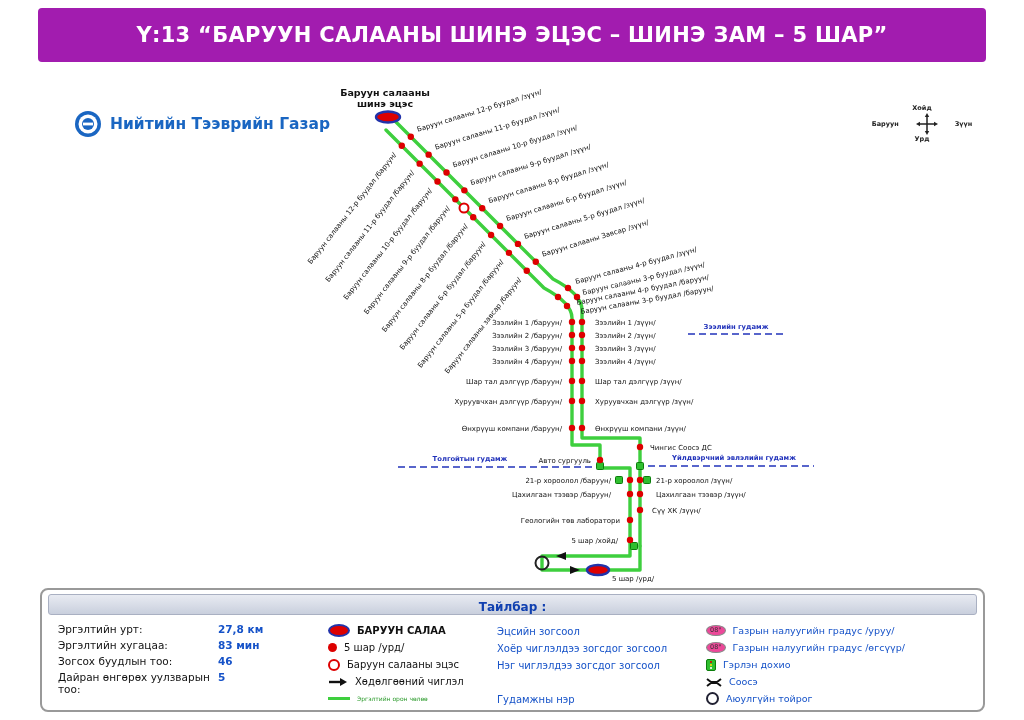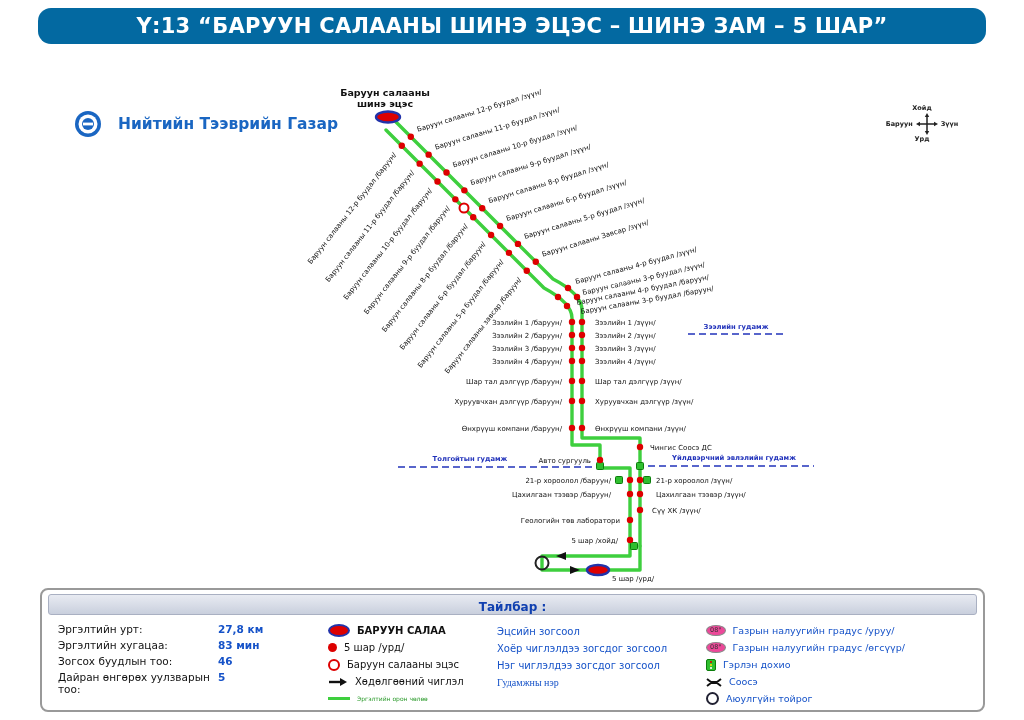--- a/index.html
+++ b/index.html
@@ -1,47 +1,47 @@
 <!DOCTYPE html>
 <html><head>
 <meta charset="utf-8">
 <style>
   html,body{margin:0;padding:0;}
   .page{position:relative;width:1024px;height:720px;background:#fff;overflow:hidden;
         font-family:"DejaVu Sans",sans-serif;color:#111;}
   
-  .hdr{position:absolute;left:38px;top:8px;width:948px;height:36px;background:#0369a1;
-       border-radius:13px;display:flex;align-items:center;justify-content:center;}
+  .hdr{position:absolute;left:38px;top:8px;width:948px;height:54px;background:#a21caf;
+       border-radius:4px;display:flex;align-items:center;justify-content:center;}
   .hdr span{color:#fff;font-weight:bold;font-size:21px;letter-spacing:.3px;}
   
-  .logo{position:absolute;left:74px;top:110px;display:flex;align-items:center;gap:16px;text-align:center;}
+  .logo{position:absolute;left:74px;top:110px;display:flex;align-items:center;gap:8px;text-align:center;}
   .logo-text{color:#1a66c2;font-weight:bold;font-size:15.5px;}
   
   .compass{position:absolute;left:876px;top:104px;width:92px;display:flex;flex-direction:column;
            align-items:center;font-size:6.5px;font-weight:bold;color:#222;line-height:9px;}
-  .c-mid{display:flex;align-items:center;gap:3px;}
+  .c-mid{display:flex;align-items:center;gap:17px;}
   
   #map-svg{position:absolute;left:0;top:0;}
   #map-svg text{font-family:"DejaVu Sans",sans-serif;}
   
   .legend{position:absolute;left:40px;top:588px;width:945px;height:124px;background:#fff;
           border:2px solid #999;border-radius:8px;box-sizing:border-box;}
   .lg-band{margin:4px 6px 0;height:19px;background:linear-gradient(#e8ebf2,#c9cfdd);
            border:1px solid #a9b0c2;border-radius:3px;display:flex;align-items:flex-end;justify-content:center;}
   .lg-band span{color:#1040b0;font-weight:bold;font-size:12px;}
   .lg-body{position:relative;height:80px;}
   .col{position:absolute;top:10px;}
   .col-stats{left:16px;width:268px;top:8px;}
   .stat{display:grid;grid-template-columns:152px auto;column-gap:8px;margin-bottom:4px;
         font-size:10.5px;line-height:12px;}
   .s-value{color:#1552c8;font-weight:bold;}
   .col-sym{left:286px;width:172px;top:7px;}
   .col-desc{left:455px;width:212px;top:11px;color:#1552c8;font-size:10px;}
   .desc{height:17px;}
-  .desc.push{font-family:Liberation Serif, serif;}
+  .desc.push{margin-top:17px;}
   .col-right{left:664px;width:300px;top:7px;}
   .lrow{display:flex;align-items:center;gap:7px;height:17px;font-size:10px;}
   .blue{color:#1552c8;font-size:9.5px;}
   .bold{font-weight:bold;}
   .tiny-green{color:#2a9a2a;font-size:6px;}
   
   .ic{display:inline-block;flex:none;}
   .oval{width:18px;height:9px;background:#dd0000;border:2px solid #2233aa;border-radius:50%;}
   .dotic{width:9px;height:9px;background:#dd0000;border-radius:50%;}
   .openc{width:8px;height:8px;background:#fff;border:2px solid #dd0000;border-radius:50%;}

